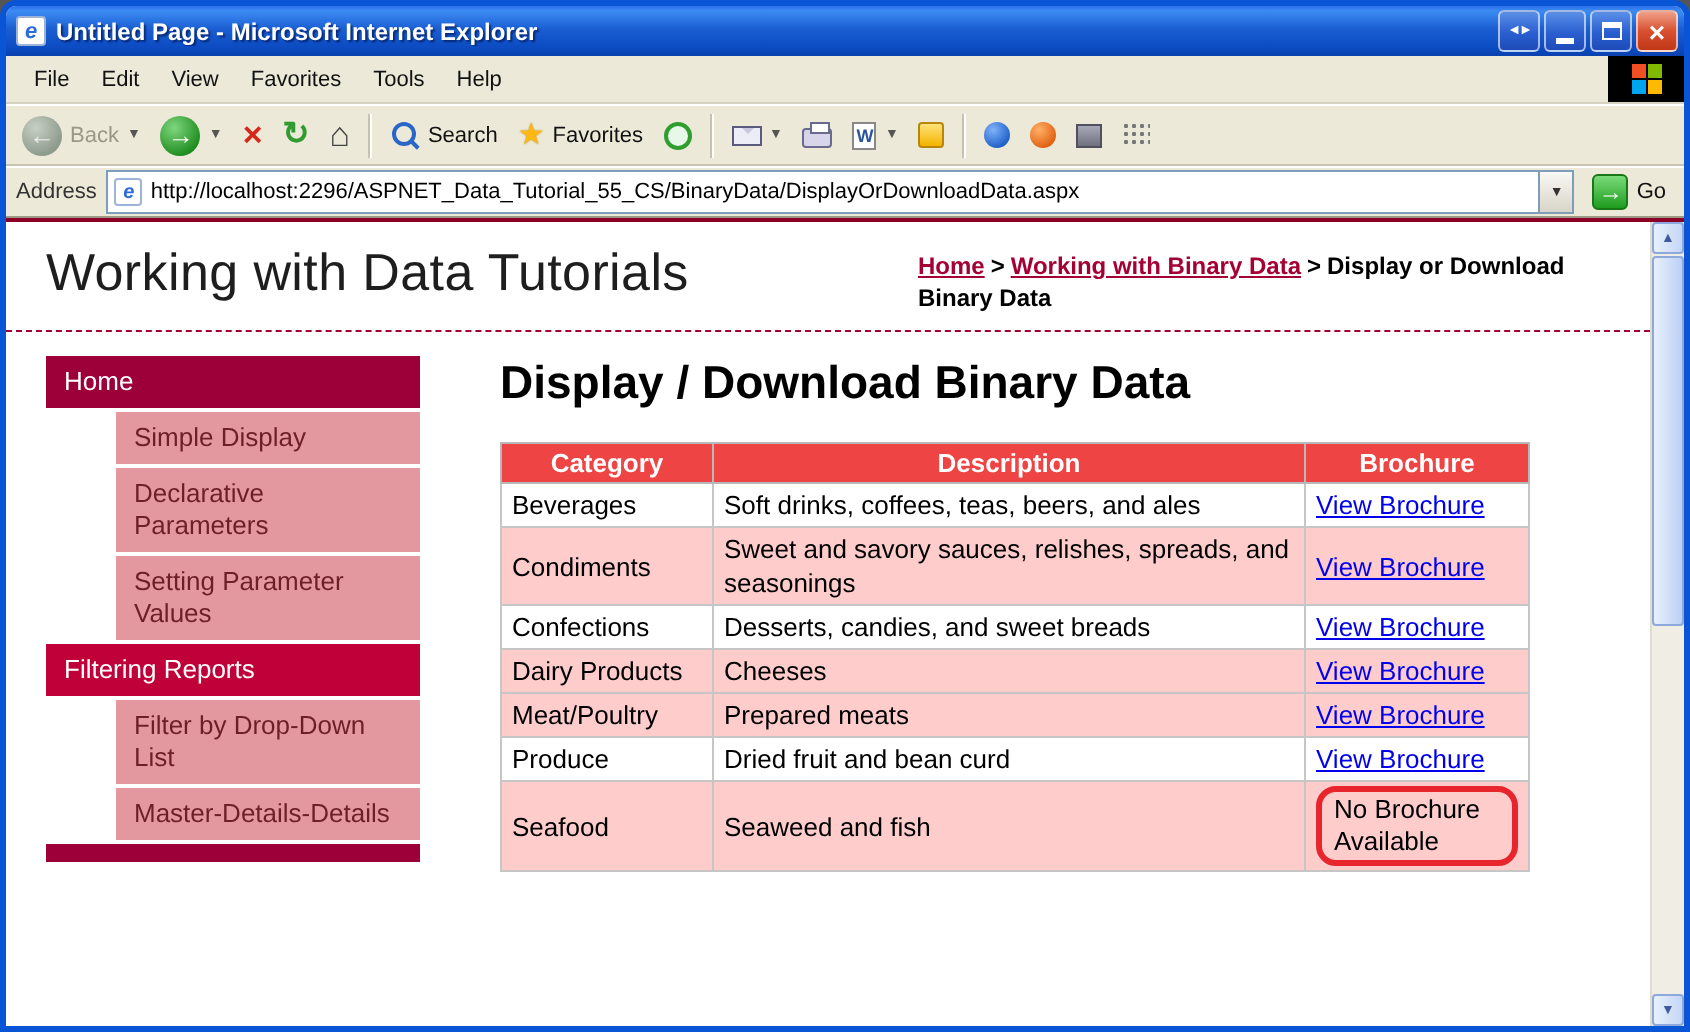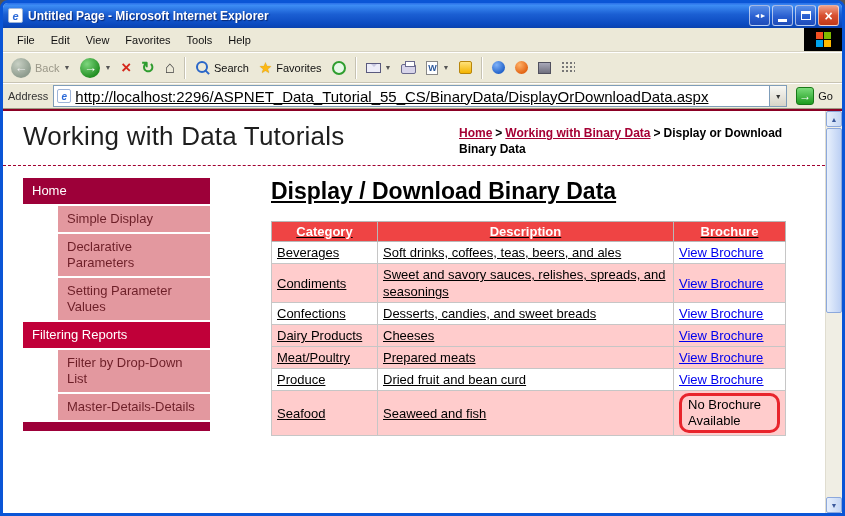--- a/index.html
+++ b/index.html
@@ -80,21 +80,21 @@
   .icon-building { width:13px; height:12px; background:linear-gradient(#a8a8b8,#70707e); border:1px solid #50505e; flex:none;}
   .icon-dots { width:14px; height:13px; background:radial-gradient(#777 1px, transparent 1.2px); background-size:4px 4px; flex:none;}
 
   
   .addressbar { height:26px; flex:none; display:flex; align-items:center; gap:5px; padding:0 5px;
     background:#ECE9D8; border-top:1px solid #fff; border-bottom:1px solid #9d9a84; }
   .addr-label { font-size:11px; color:#333; }
   .addr-box { flex:1; height:22px; background:#fff; border:1px solid #7f9db9; display:flex; align-items:center; padding-left:3px; }
   .addr-icon { width:14px; height:14px; background:#fff; border:1px solid #9db4d8; border-radius:2px;
     display:flex; align-items:center; justify-content:center; font-size:10px; font-weight:bold; font-style:italic; color:#2d6bd8; flex:none; }
-  .addr-url { flex:1; font-size:15px; color:#000; padding-left:4px; white-space:nowrap; overflow:hidden;text-decoration:underline; }
+  .addr-url { flex:1; font-size:11px; color:#000; padding-left:4px; white-space:nowrap; overflow:hidden; }
   .addr-drop { width:17px; height:20px; background:linear-gradient(#f8f8f4,#d8d4c8); border-left:1px solid #7f9db9;
     display:flex; align-items:center; justify-content:center; font-size:7px; color:#333; flex:none;}
   .go-btn { display:flex; align-items:center; gap:4px; padding:1px 4px; }
   .go-icon { width:18px; height:18px; background:linear-gradient(#7adb7a,#1e9c1e); border:1px solid #187818; border-radius:3px;
     color:#fff; display:flex; align-items:center; justify-content:center; font-weight:bold; font-size:12px; }
   .go-label { font-size:11px; color:#111; }
 
   
   .page { flex:1; display:flex; background:#fff; border-top:2px solid #8b0024; min-height:0; }
   .page-content { flex:1; overflow:hidden; display:flex; flex-direction:column; }
@@ -108,21 +108,21 @@
 
   .content { display:flex; align-items:flex-start; padding:12px 0 0 20px; flex:1; min-height:0; }
 
   .sidebar { width:187px; flex:none; display:flex; flex-direction:column; gap:2px; }
   .nav-item { font-size:13px; line-height:16px; padding:5px 9px; cursor:pointer; }
   .nav-home    { background:#9d0039; color:#fff; }
   .nav-section { background:#c00039; color:#fff; }
   .nav-sub     { background:#e3989f; color:#6d1f28; margin-left:35px; }
   .nav-stub    { background:#9d0039; height:9px; padding:0; }
 
-  .main { margin-left:61px;text-decoration:underline; }
+  .main { margin-left:40px; }
   .page-heading { font-size:23px; font-weight:bold; color:#000; margin:0 0 16px 0; }
 
   table.data { border-collapse:collapse; font-size:13px; }
   table.data th { background:#ef4444; color:#fff; font-weight:bold; text-align:center;
     padding:2px 5px; border:1px solid #b8b8b8; }
   table.data td { padding:2px 5px; border:1px solid #c6c6c6; vertical-align:middle; color:#000; line-height:17px; }
   tr.alt td { background:#ffcccc; }
   a.brochure-link { color:#0000ee; text-decoration:underline; cursor:pointer; }
   .no-brochure { display:inline-block; border:3px solid #e8242c; border-radius:10px; padding:1px 6px; line-height:16px; }
 

